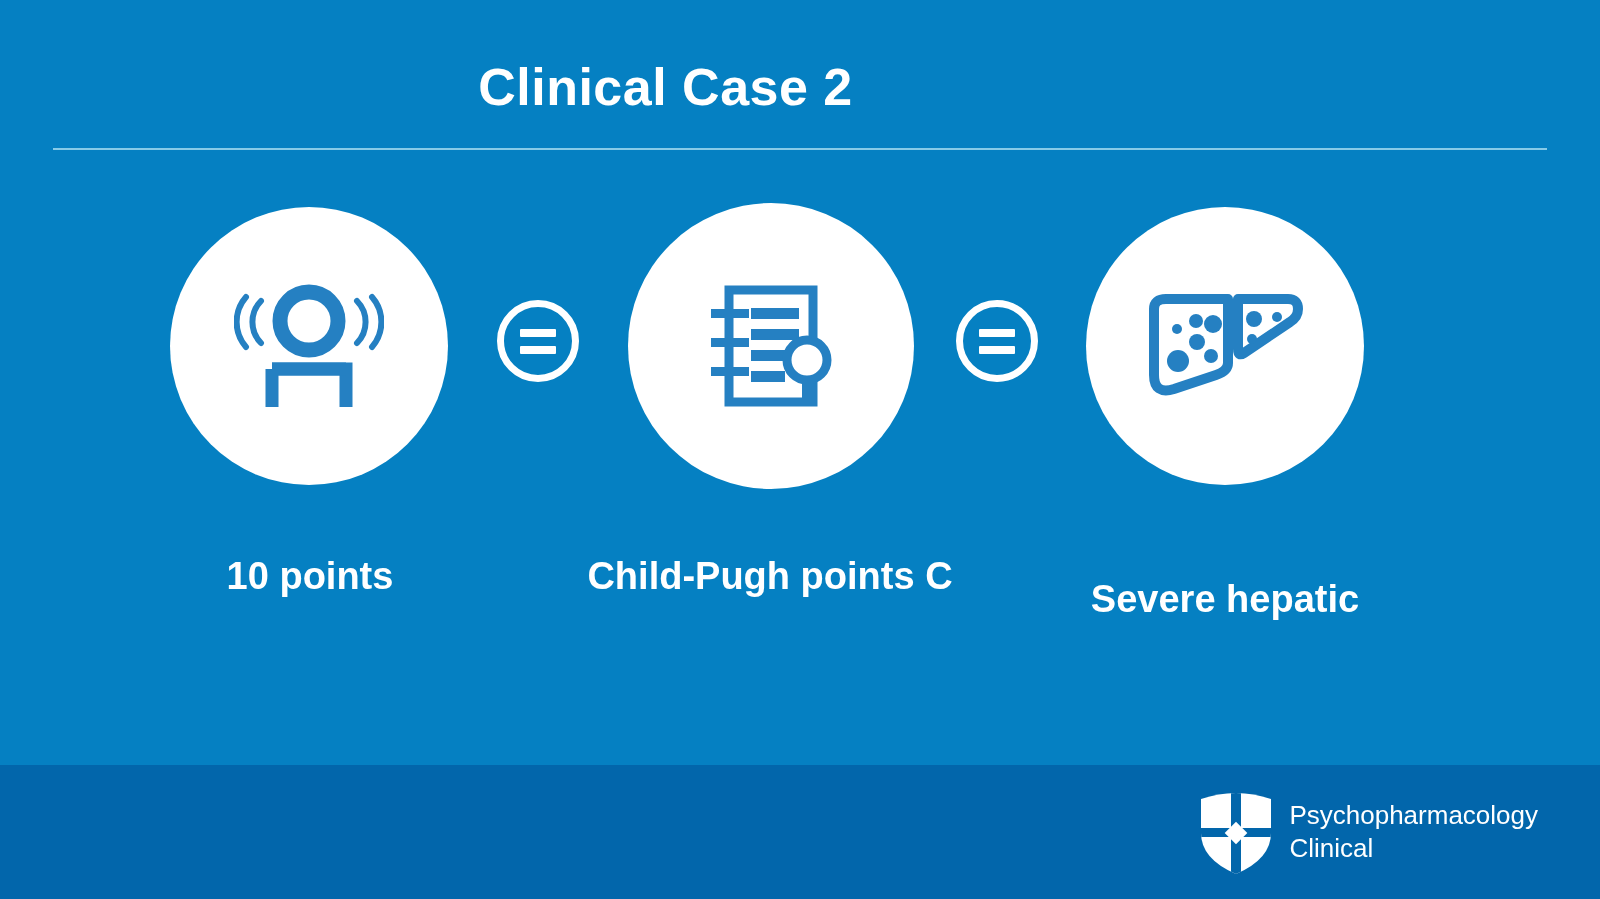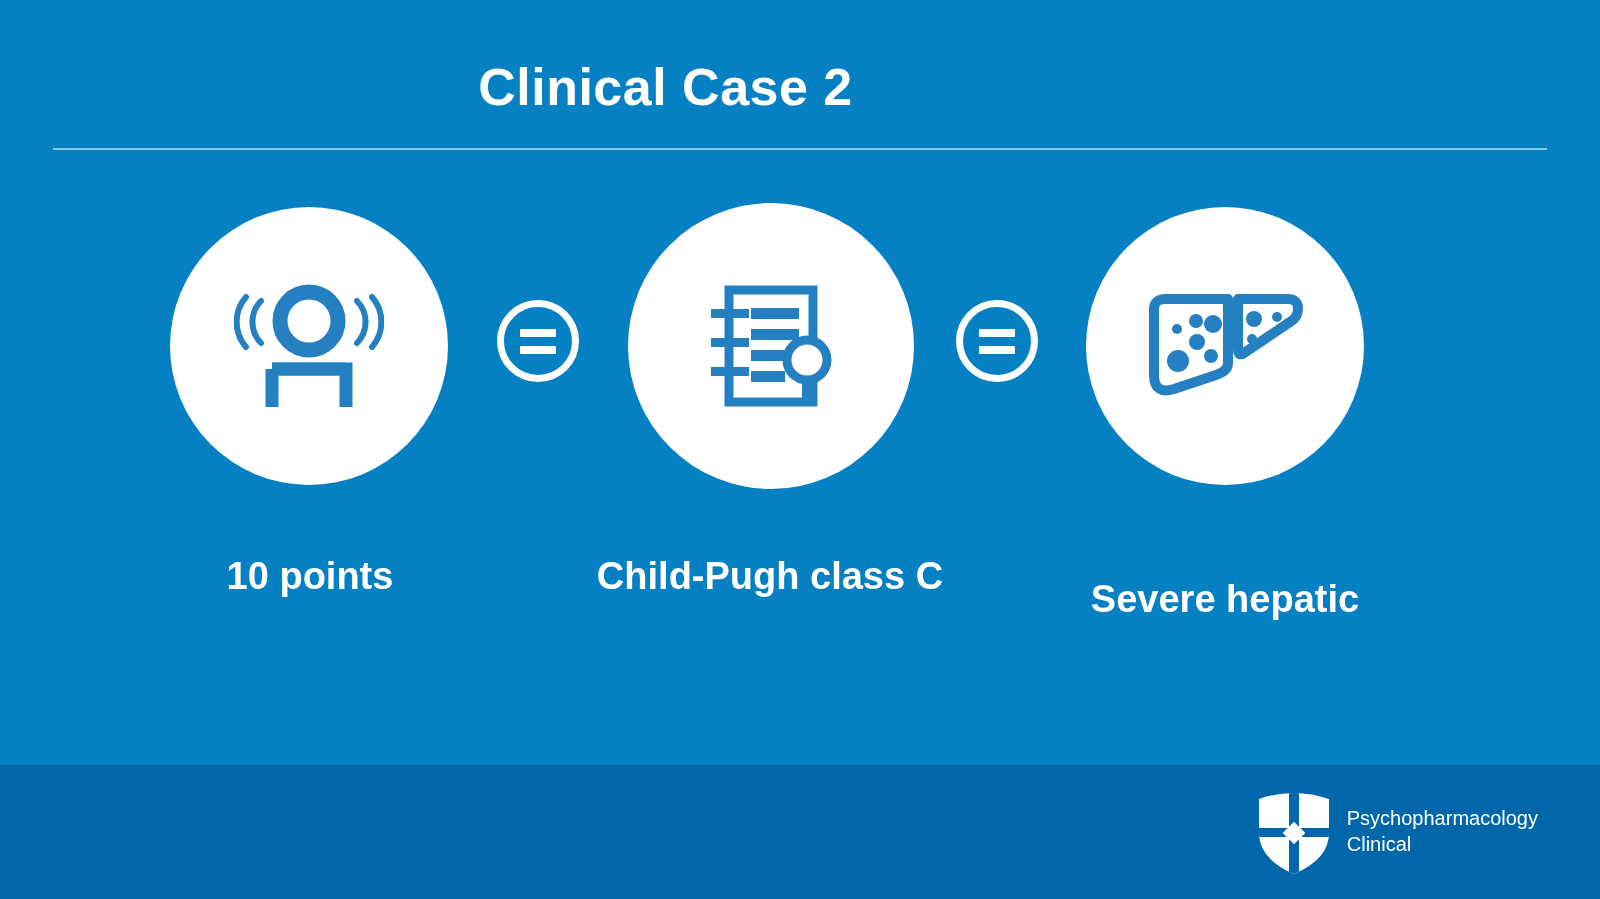--- a/index.html
+++ b/index.html
@@ -124,21 +124,21 @@
     position: absolute;
     right: 62px;
     top: 24px;
     display: flex;
     align-items: center;
     gap: 16px;
   }
   .brand-shield { width: 74px; height: 86px; display: block; }
   .brand-text {
     color: #ffffff;
-    font-size: 20px;
+    font-size: 26px;
     line-height: 1.28;
     font-family: "Liberation Sans", sans-serif;
     font-weight: normal;
     white-space: nowrap;
   }
   .brand-text .line2 { display: block; }
 </style>
 </head>
 <body>
 
@@ -221,21 +221,21 @@
         </svg>
       </span>
     </div>
 
   </div>
 
   <div class="caption caption-1">
     <span>10 points</span>
   </div>
   <div class="caption caption-2">
-    <span>Child-Pugh class C</span>
+    <span>Child-Pugh points C</span>
   </div>
   <div class="caption caption-3">
     <span>Severe hepatic</span><br>
   </div>
 
   <div class="footer">
     <div class="brand">
       <span>
         <svg class="brand-shield" viewBox="0 0 74 86" xmlns="http://www.w3.org/2000/svg">
           <defs>

